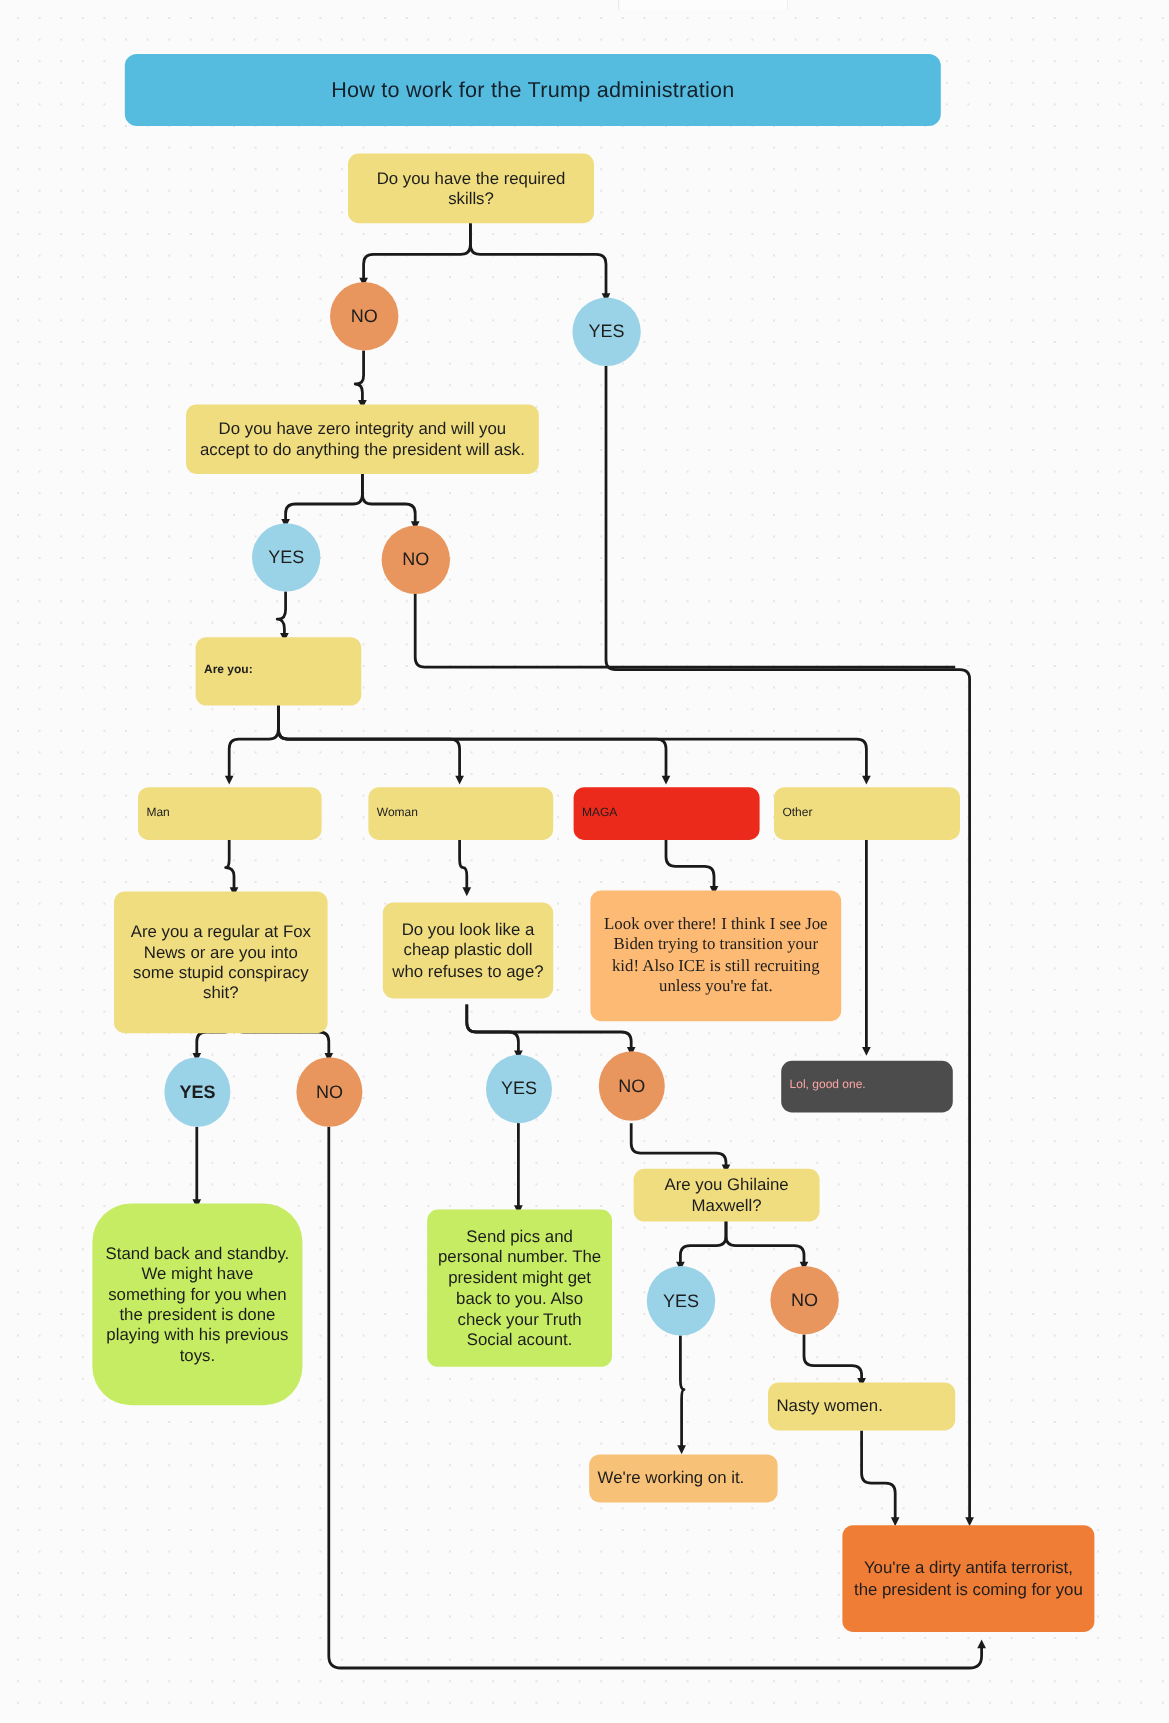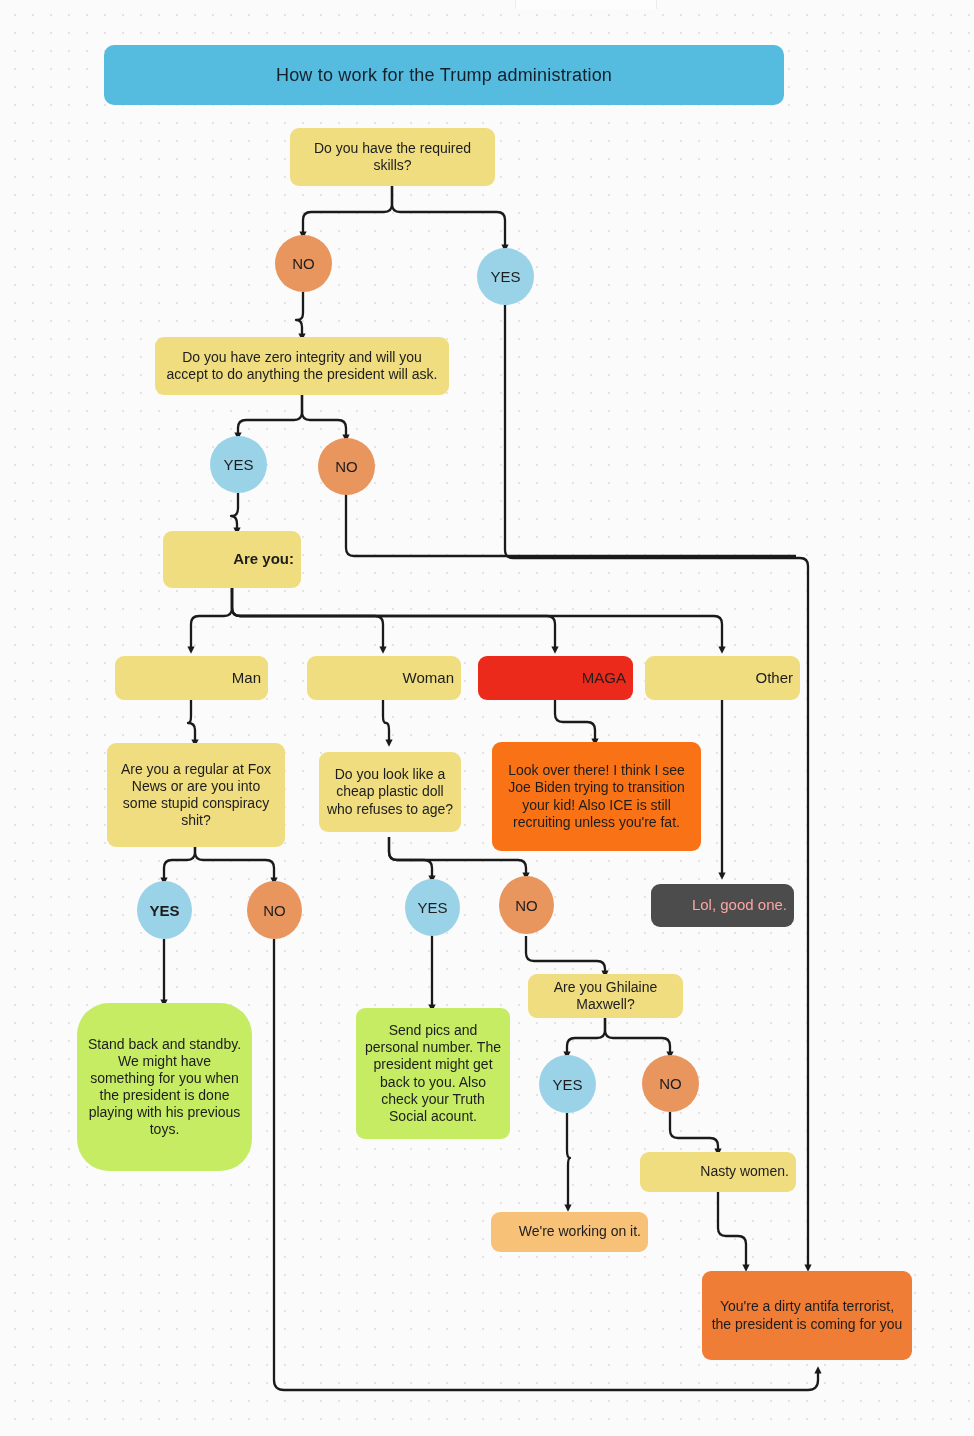--- a/index.html
+++ b/index.html
@@ -13,21 +13,21 @@
     font-family:"Liberation Sans", sans-serif;
     position:relative;
     overflow:hidden;
   }
   #canvas{position:absolute;left:0;top:0;width:974px;height:1436px;}
   svg.edges{position:absolute;left:0;top:0;width:974px;height:1436px;pointer-events:none;}
 
   .node{
     position:absolute;
     box-sizing:border-box;
-    display:flex;align-items:center;justify-content:flex-end;
+    display:flex;align-items:center;justify-content:flex-start;
     text-align:center;
     color:#1d1d1d;
     line-height:1.22;
     border-radius:9px;
   }
   .node span{display:block;padding:0 7px;}
 
   .title-bar{
     position:absolute;
     background:#55bcdf;
@@ -41,37 +41,37 @@
   .ghost-top{
     position:absolute;
     border:1px solid #ececec;
     border-bottom:none;
     border-radius:9px 9px 0 0;
     background:#fdfdfd;
   }
 
   .box-yellow{background:#efdd80;}
   .box-green{background:#c5ec63;}
-  .box-mint{background:#f97316;}
+  .box-mint{background:#fdba74;font-family:Liberation Serif, serif;}
   .box-red{background:#ec2a1b;}
   .box-dark{background:#4c4c4c;color:#fca5a5;}
   .box-orange{background:#ef7d36;}
   .box-peach{background:#f7c177;}
 
   .circle{
     position:absolute;
     border-radius:50%;
     display:flex;align-items:center;justify-content:center;
     font-size:15px;color:#1d1d1d;
   }
   .c-blue{background:#9ad3e8;}
   .c-orange{background:#e8955e;}
 
   .bold{font-weight:bold;}
-  .fs15{font-size:15px;}
+  .fs15{font-size:10px;}
   .fs14{font-size:14px;}
 </style>
 </head>
 <body>
 
 <div id="canvas">
 
   <div class="ghost-top" style="left:515px;top:-14px;width:140px;height:22px;"></div>
 
   <div class="title-bar" style="left:104px;top:45px;width:680px;height:60px;">How to work for the Trump administration</div>
@@ -181,21 +181,21 @@
   </div>
 
   <div class="node box-red fs15" style="left:478px;top:656px;width:155px;height:44px;">
     <span>MAGA</span>
   </div>
 
   <div class="node box-yellow fs15" style="left:645px;top:656px;width:155px;height:44px;">
     <span>Other</span>
   </div>
 
-  <div class="node box-yellow fs14" style="left:107px;top:743px;width:178px;height:104px;">
+  <div class="node box-yellow fs14" style="left:95px;top:743px;width:178px;height:118px;">
     <span>Are you a regular at Fox News or are you into some stupid conspiracy shit?</span>
   </div>
 
   <div class="node box-yellow fs14" style="left:319px;top:752px;width:142px;height:80px;">
     <span>Do you look like a cheap plastic doll who refuses to age?</span>
   </div>
 
   <div class="node box-mint fs14" style="left:492px;top:742px;width:209px;height:109px;">
     <span>Look over there! I think I see Joe Biden trying to transition your kid! Also ICE is still recruiting unless you're fat.</span>
   </div>

